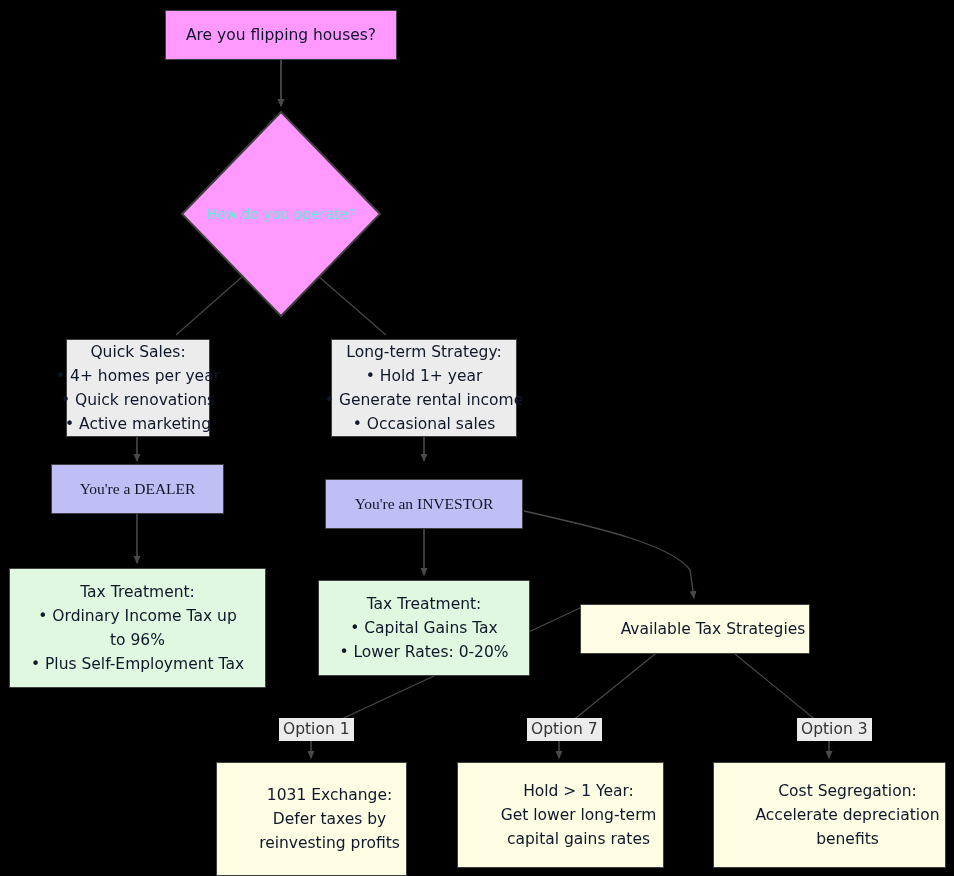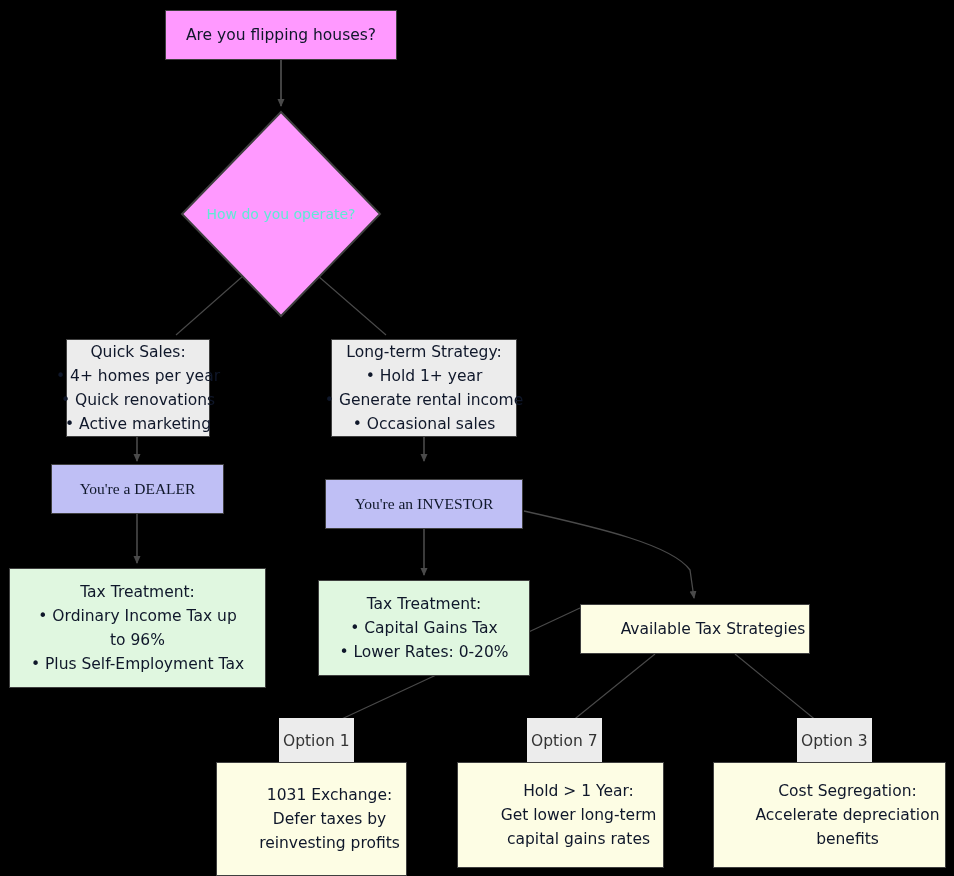--- a/index.html
+++ b/index.html
@@ -64,21 +64,21 @@
     white-space: nowrap;
   }
 
   
   .edge-label {
     position: absolute;
     background: #ececec;
     color: #333333;
     font-size: 15.5px;
     line-height: 21px;
-    padding: 13px 4px;
+    padding: 1px 4px;
     white-space: nowrap;
     box-sizing: border-box;
   }
 </style>
 </head>
 <body>
 
 <div id="canvas">
 
   <svg class="edges" viewBox="0 0 954 876" xmlns="http://www.w3.org/2000/svg">

